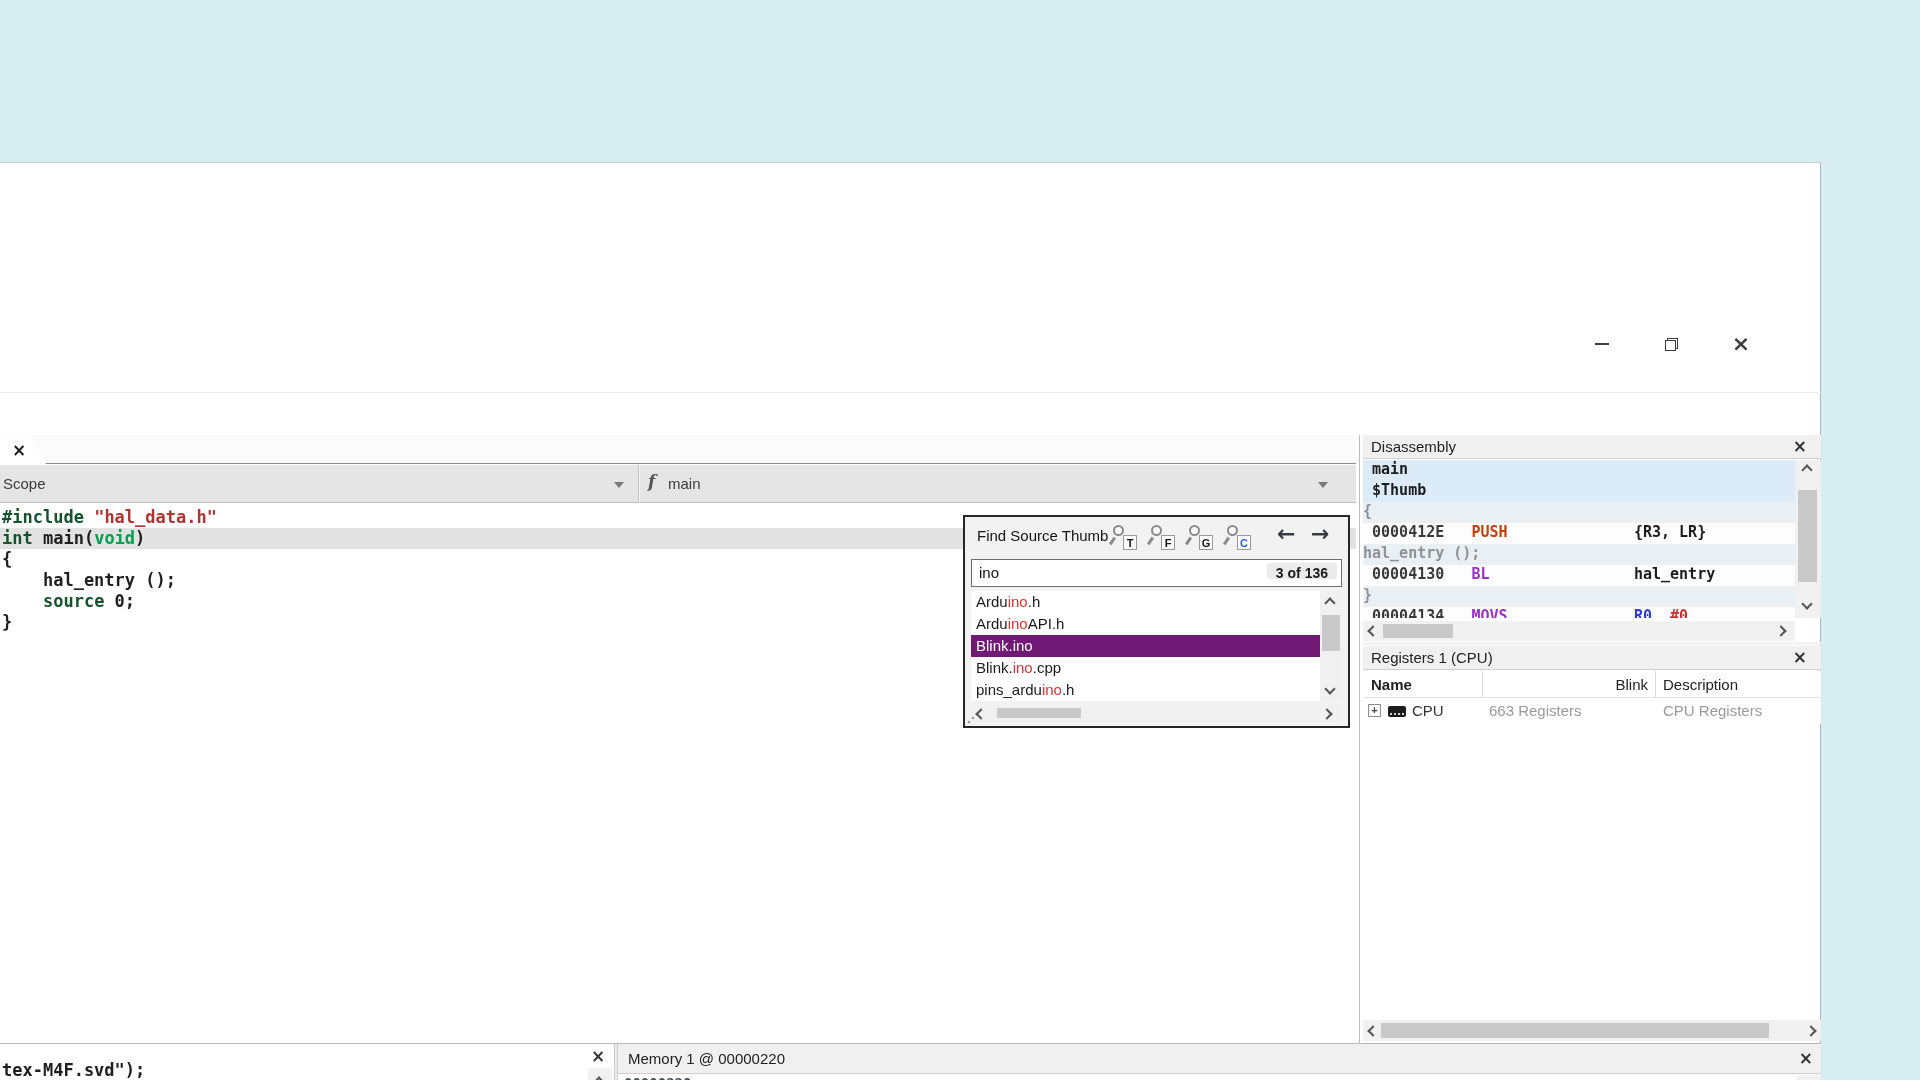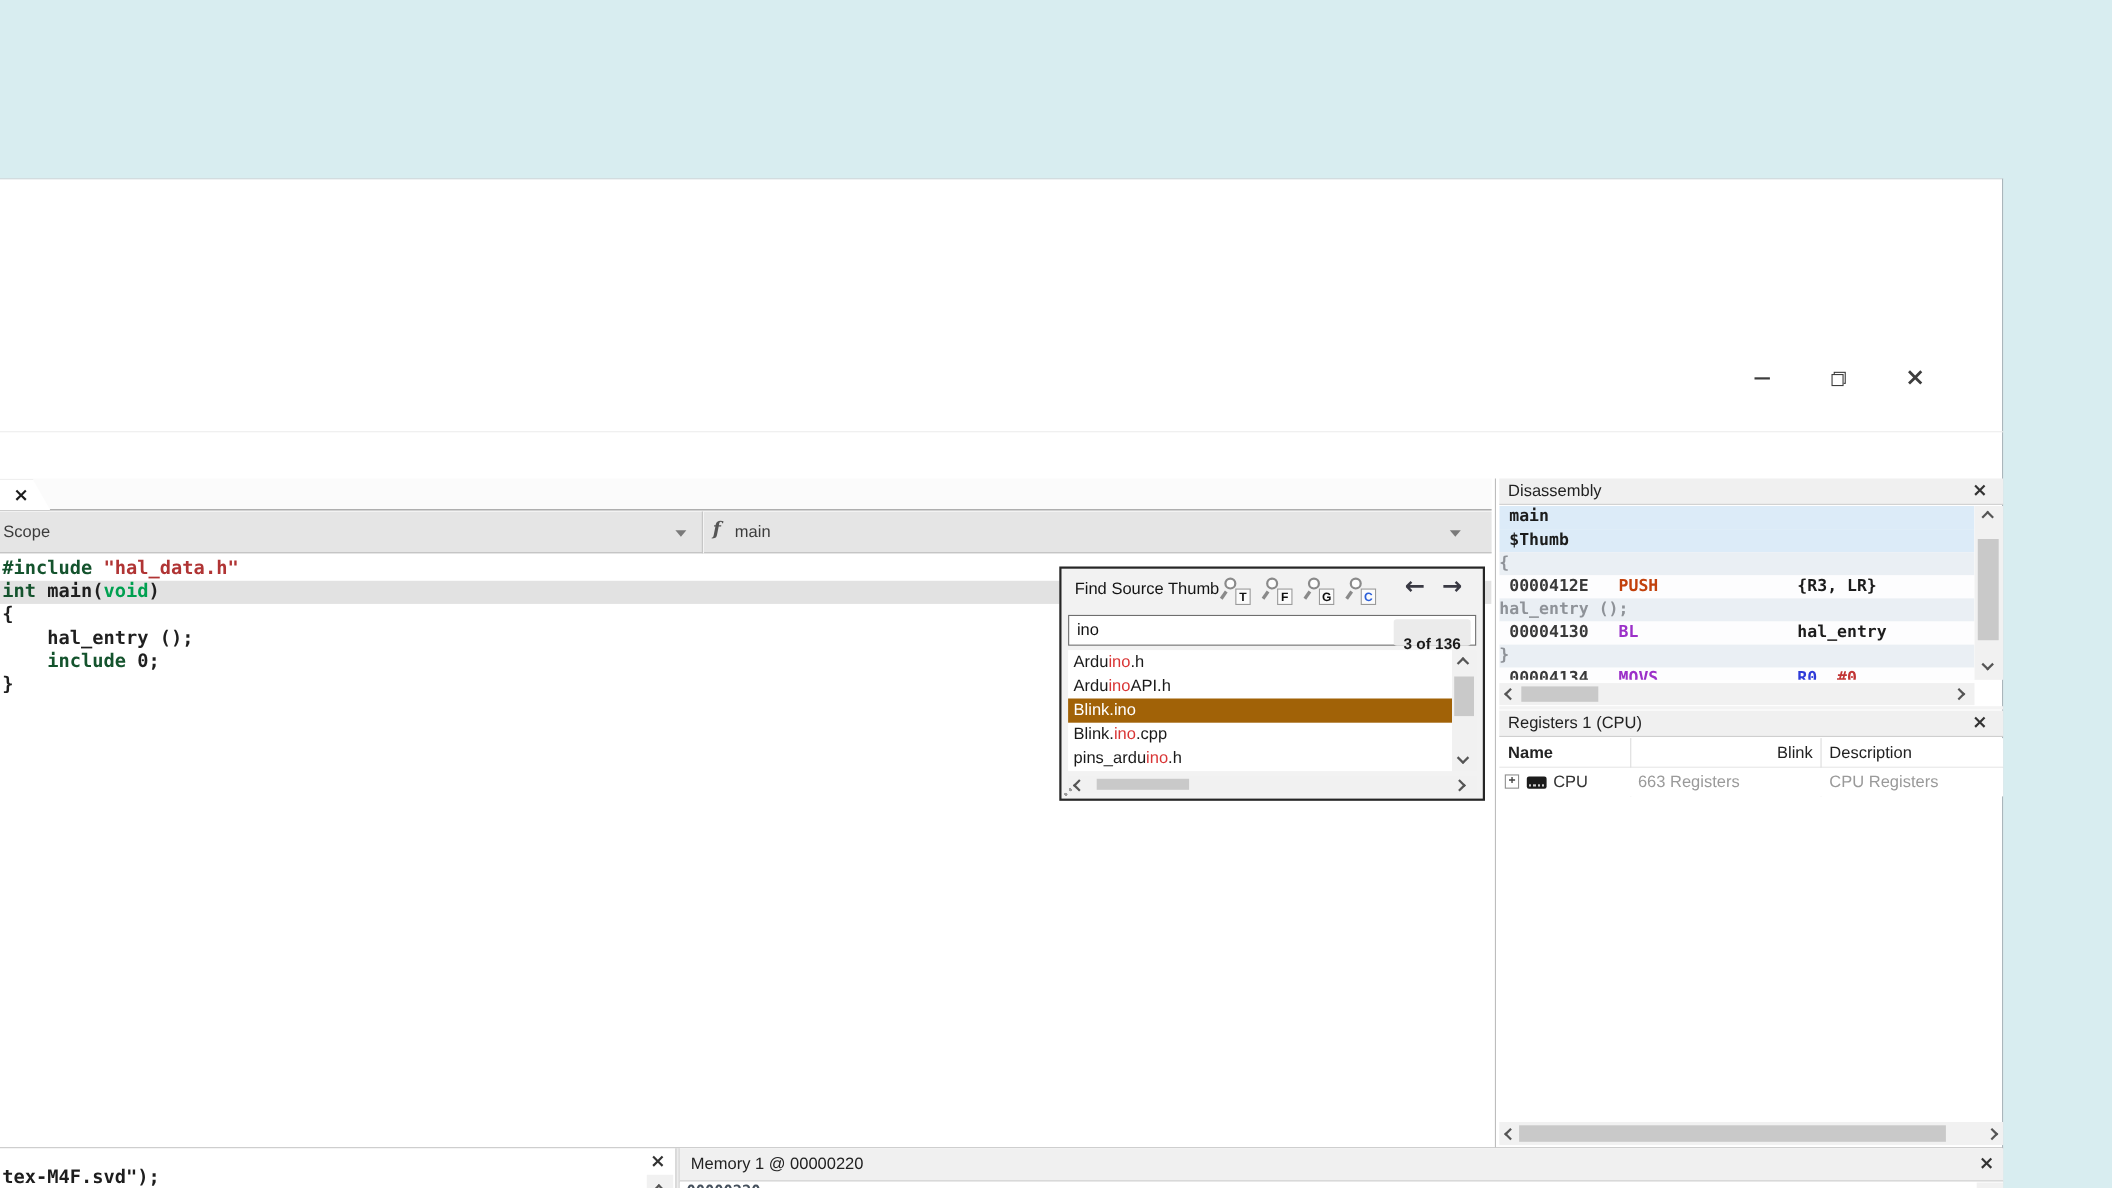--- a/index.html
+++ b/index.html
@@ -105,27 +105,27 @@
   .mag { position:absolute; top:7px; width:28px; height:26px; }
   .mag-circle { position:absolute; left:4px; top:1px; width:11px; height:11px; border:2px solid #8a8a8a; border-radius:50%; background:#fdfdfd; }
   .mag-handle { position:absolute; left:2px; top:13px; width:3px; height:8px; background:#8a8a8a; transform:rotate(35deg); }
   .mag-letter { position:absolute; right:0; bottom:0; width:14px; height:15px; border:1px solid #9a9a9a; background:#fbfbfb;
                 font:700 11px "Liberation Sans", sans-serif; color:#111; display:flex; align-items:center; justify-content:center; }
   .mag-letter.accent { color:#2b5fd9; }
   .nav-arrow { position:absolute; top:4px; font:700 22px "DejaVu Sans", sans-serif; color:#3a3a44; }
   .arrow-back { left:312px; } .arrow-fwd { left:346px; }
   .find-input { position:absolute; left:6px; top:42px; width:371px; height:28px; background:#fff; border:1px solid #6e6e6e; }
   .find-query { position:absolute; left:7px; top:4px; font-size:15px; color:#111; }
-  .match-badge { position:absolute; right:4px; top:3px; height:16px; padding:12px 9px; background:#ebebeb; border-radius:3px;
+  .match-badge { position:absolute; right:4px; top:3px; height:16px; padding:0 9px; background:#ebebeb; border-radius:3px;
                  font:700 14px "Liberation Sans", sans-serif; color:#1a1a1a; line-height:20px; }
   .find-list { position:absolute; left:6px; top:74px; width:349px; height:110px; background:#fff; overflow:hidden; }
   .find-item { height:22px; line-height:22px; padding-left:5px; font-size:15px; white-space:pre; }
   .find-item .c-plain { color:#1a1a1a; }
   .find-item .c-match { color:#d93535; }
-  .find-item.selected { background:#a16207; }
+  .find-item.selected { background:#701a75; }
   .find-item.selected span { color:#ffffff; }
   .find-vscroll { position:absolute; left:355px; top:74px; width:22px; height:110px; background:#f1f1f1; }
   .find-hscroll { position:absolute; left:6px; top:188px; width:371px; height:16px; background:#f1f1f1; }
   .grip { position:absolute; left:2px; bottom:2px; width:8px; height:8px;
           background:radial-gradient(circle at 2px 6px,#9a9a9a 1.4px,transparent 1.6px), radial-gradient(circle at 6px 2px,#9a9a9a 1.4px,transparent 1.6px); }
 </style>
 </head>
 <body>
 
 <div id="screen">
@@ -154,21 +154,21 @@
       <span class="f-icon">f</span>
       <span class="fn-name">main</span>
       <span class="dd-arrow dd2"></span>
     </div>
 
     <div class="code-area">
         <div class="code-line"><span class="c-keyword">#include</span><span class="c-plain"> </span><span class="c-string">"hal_data.h"</span></div>
         <div class="code-line hl"><span class="c-keyword">int</span><span class="c-plain"> </span><span class="c-plain">main(</span><span class="c-type">void</span><span class="c-plain">)</span></div>
         <div class="code-line"><span class="c-plain">{</span></div>
         <div class="code-line"><span class="c-plain">    hal_entry ();</span></div>
-        <div class="code-line"><span class="c-plain">    </span><span class="c-keyword">include</span><span class="c-plain"> 0;</span></div>
+        <div class="code-line"><span class="c-plain">    </span><span class="c-keyword">source</span><span class="c-plain"> 0;</span></div>
         <div class="code-line"><span class="c-plain">}</span></div>
       </div>
 
     <div class="right-col-border"></div>
 
     <div class="panel-header dis-header">
       <span class="panel-title">Disassembly</span>
       <span class="panel-close">×</span>
     </div>
     <div class="dis-body">

